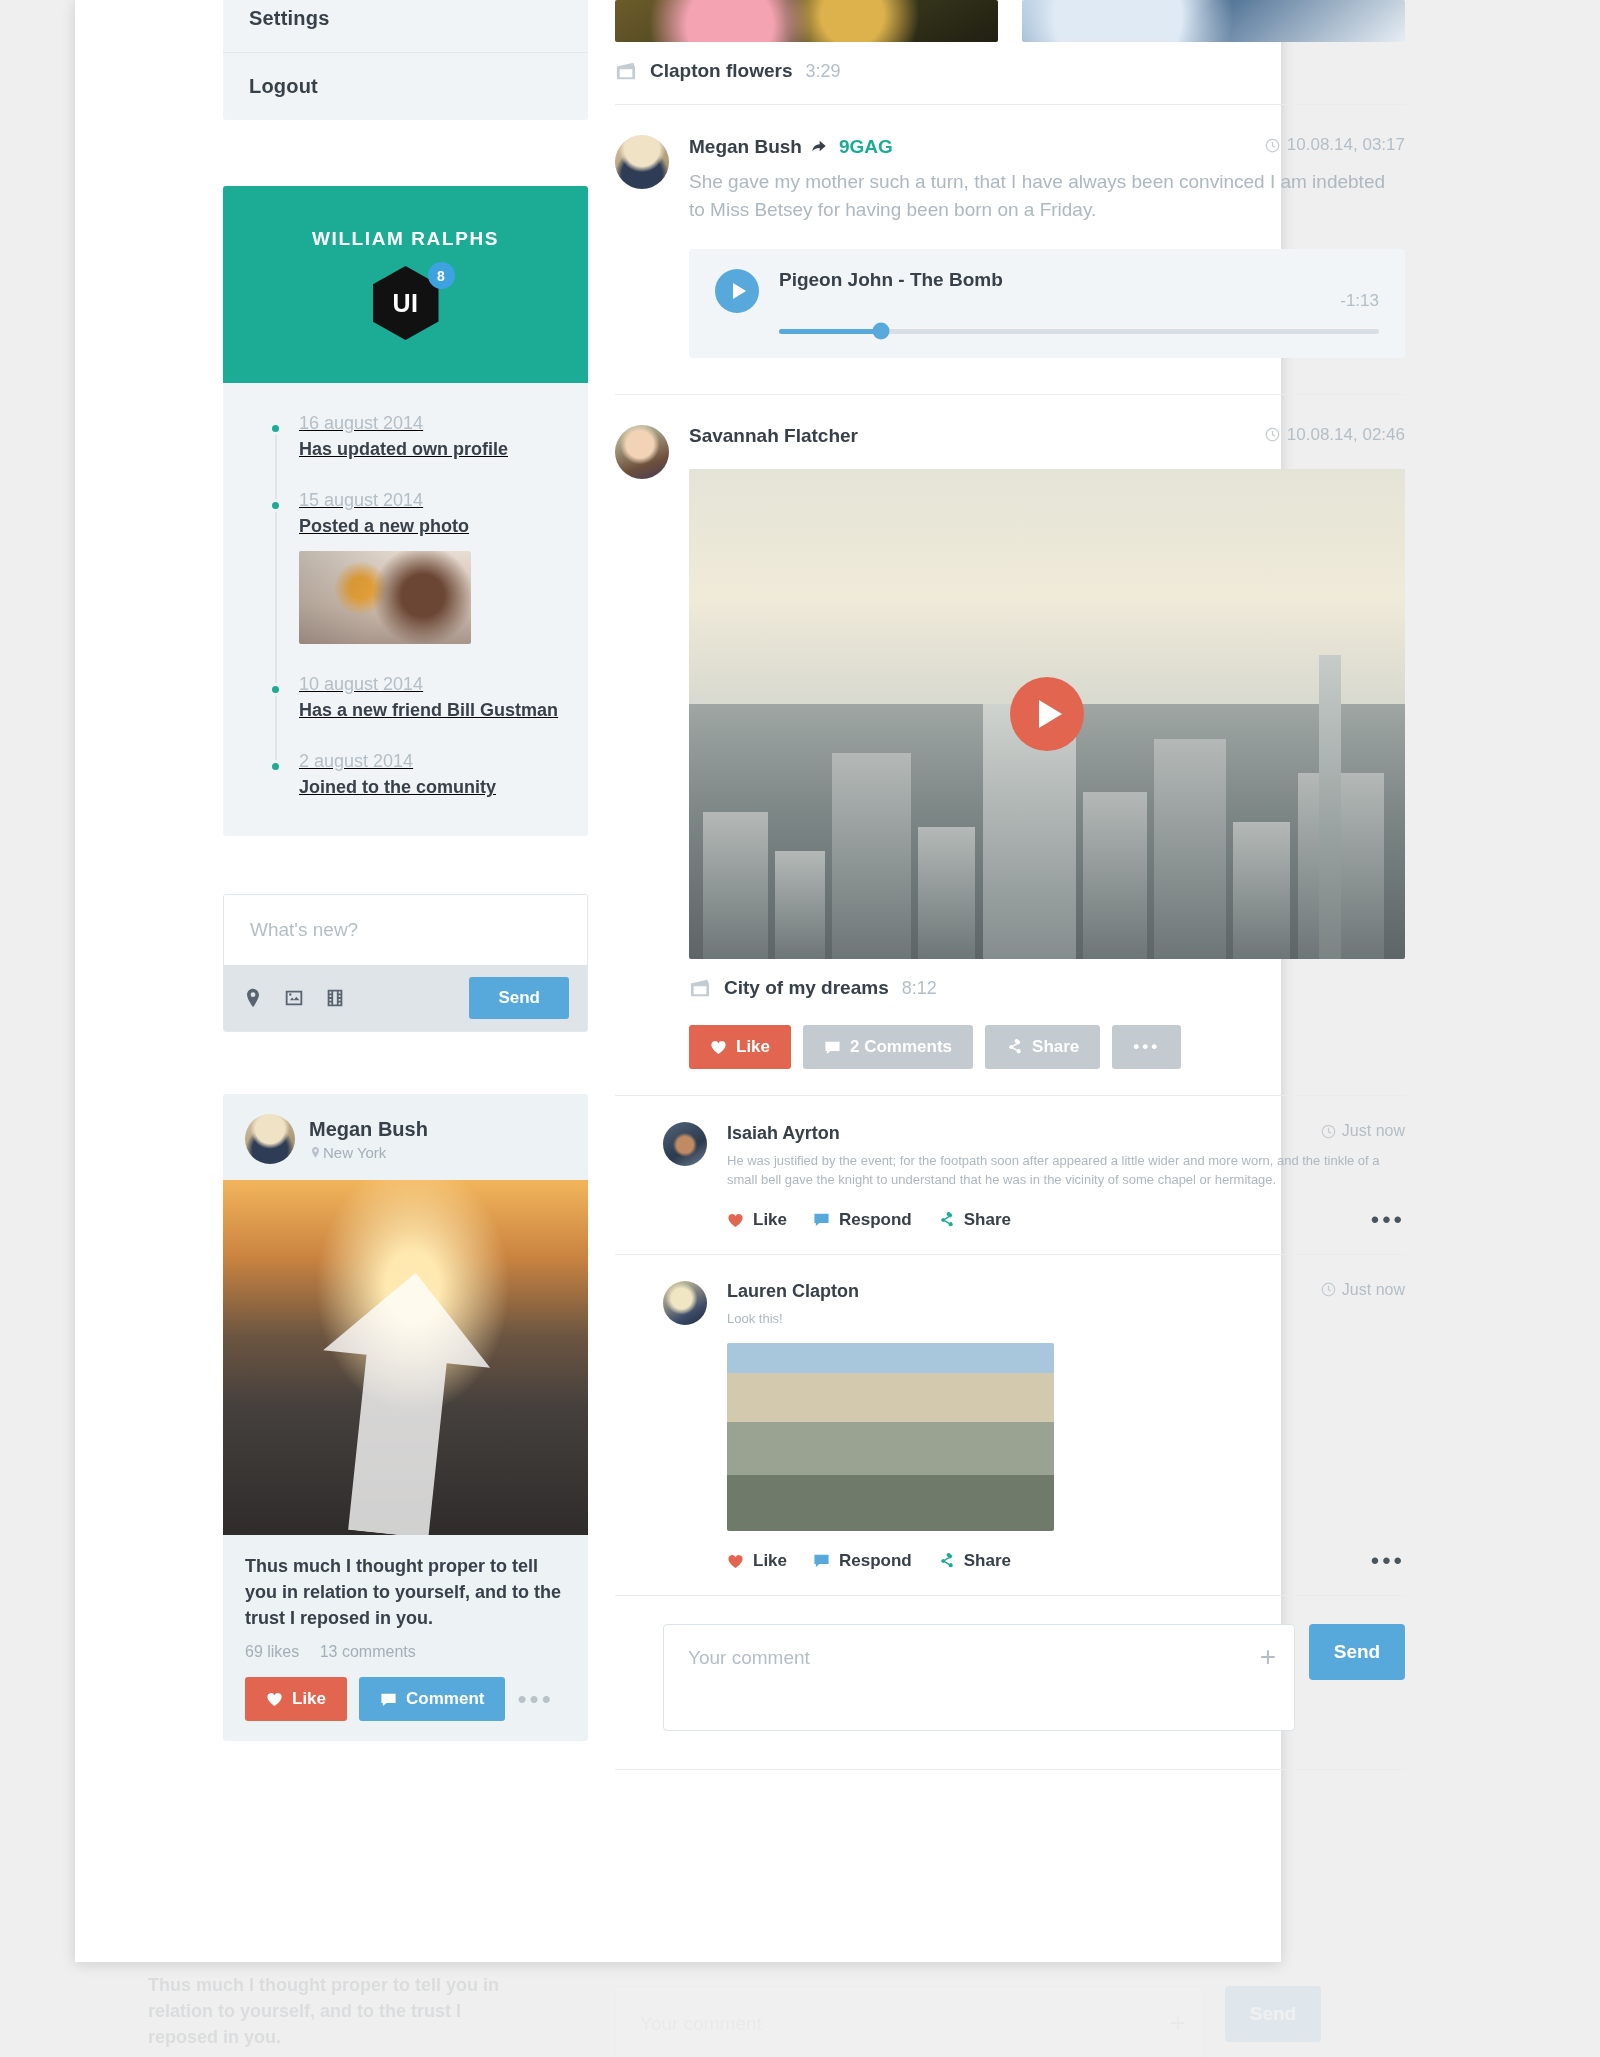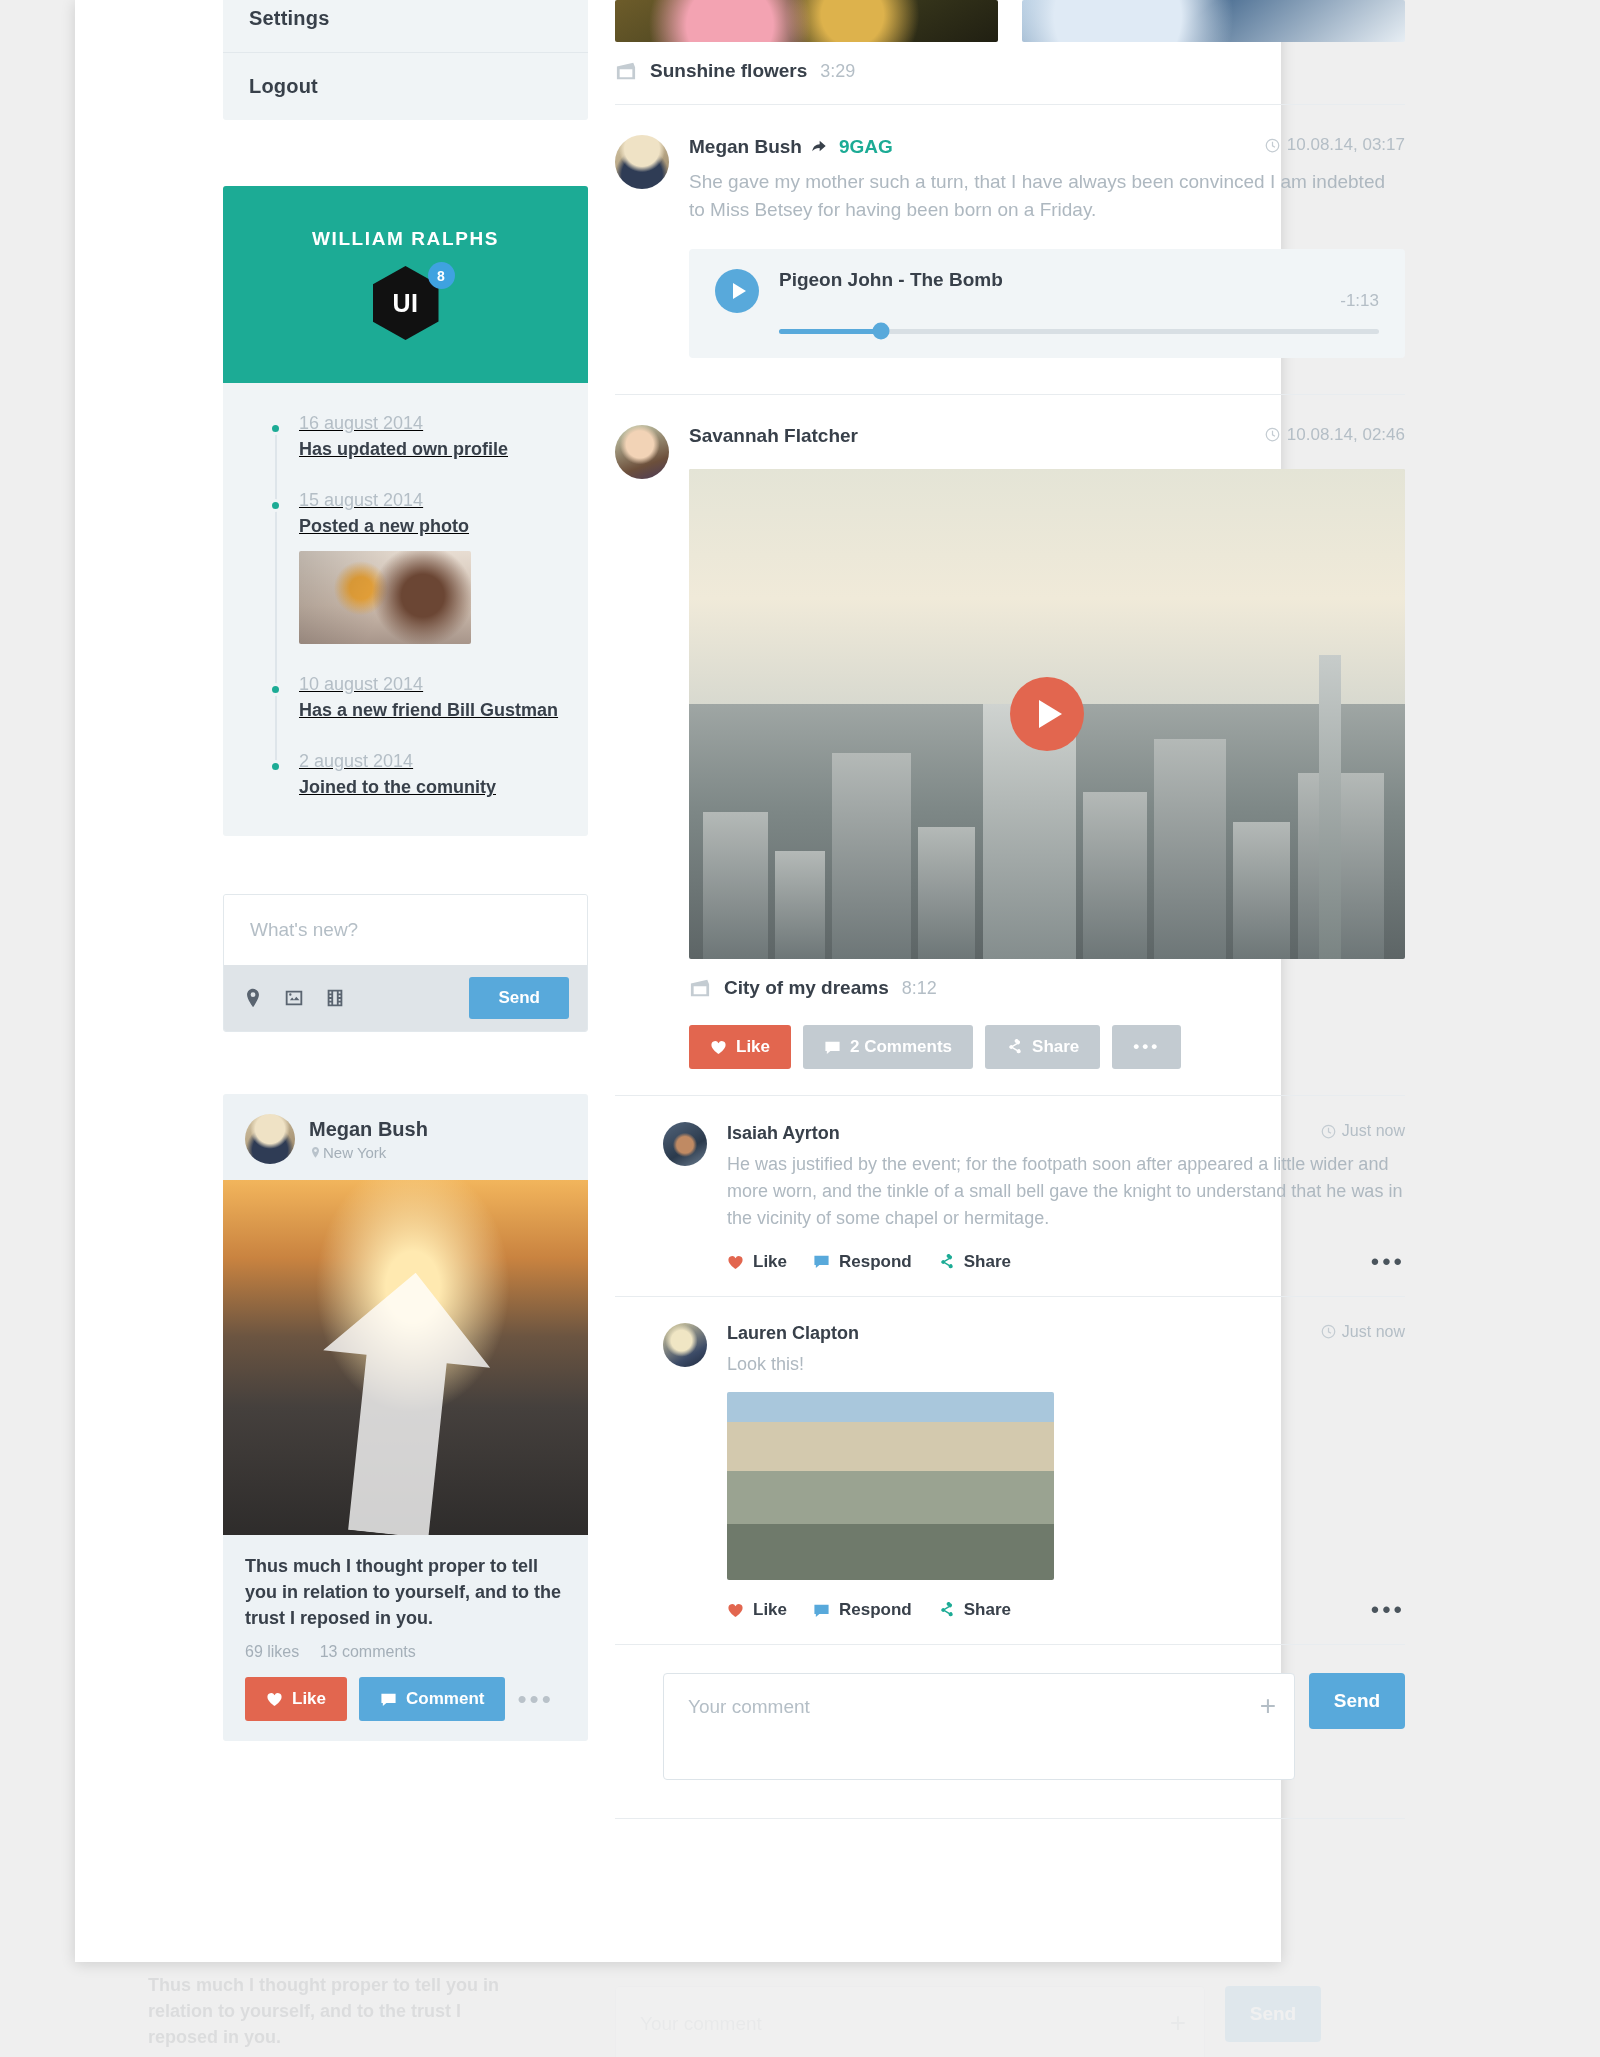--- a/index.html
+++ b/index.html
@@ -329,21 +329,21 @@
 
   .act-row { display: flex; align-items: center; gap: 12px; padding: 4px 0 26px 0; }
 
   
   .comment { display: flex; gap: 20px; padding: 26px 0 0 48px; }
   .c-av { width: 44px; height: 44px; border-radius: 50%; flex: none; }
   .c-main { flex: 1; min-width: 0; }
   .c-top { display: flex; align-items: baseline; }
   .c-name { font-size: 18px; font-weight: bold; color: #38404a; }
   .c-time { margin-left: auto; font-size: 16px; color: #b4bec6; display: flex; align-items: center; gap: 6px; justify-content: space-between; }
-  .c-text { font-size: 18px; color: #aeb8c0; line-height: 1.5; margin-top: 7px; }
+  .c-text { font-size: 13px; color: #aeb8c0; line-height: 1.5; margin-top: 7px; }
   .c-img {
     margin-top: 14px;
     width: 327px; height: 188px;
     border-radius: 2px;
     background:
       linear-gradient(180deg, #a9c7dc 0 16%, #d3c9ae 16% 42%, #9aa391 42% 70%, #6f7a6b 70% 100%);
   }
   .c-actions { display: flex; align-items: center; gap: 26px; margin-top: 18px; padding-bottom: 22px; }
   .c-link { display: inline-flex; align-items: center; gap: 9px; font-size: 17px; font-weight: bold; color: #38404a; cursor: pointer; }
   .c-dots { margin-left: auto; color: #4a545c; font-size: 24px; letter-spacing: 3px; line-height: 1; cursor: pointer; }
@@ -500,21 +500,21 @@
       <div class="feed">
 
         <div class="media-row">
           <div class="media-thumb thumb-flowers"></div>
           <div class="media-thumb thumb-snow"></div>
         </div>
         <div class="cap-row">
           <svg class="film-icon" viewBox="0 0 24 22">
               <path d="M2 6l18-4 2 5v13H2V6zm3 3v9h14V9H5z"></path>
             </svg>
-          <span class="cap-title">Sunshine flowers</span>
+          <span class="cap-title">Clapton flowers</span>
           <span class="cap-time">3:29</span>
         </div>
 
         <div class="divider"></div>
 
         <div class="post">
           <div class="post-head">
             <div class="avatar av-megan"></div>
             <div class="post-main">
               <div class="post-top">

